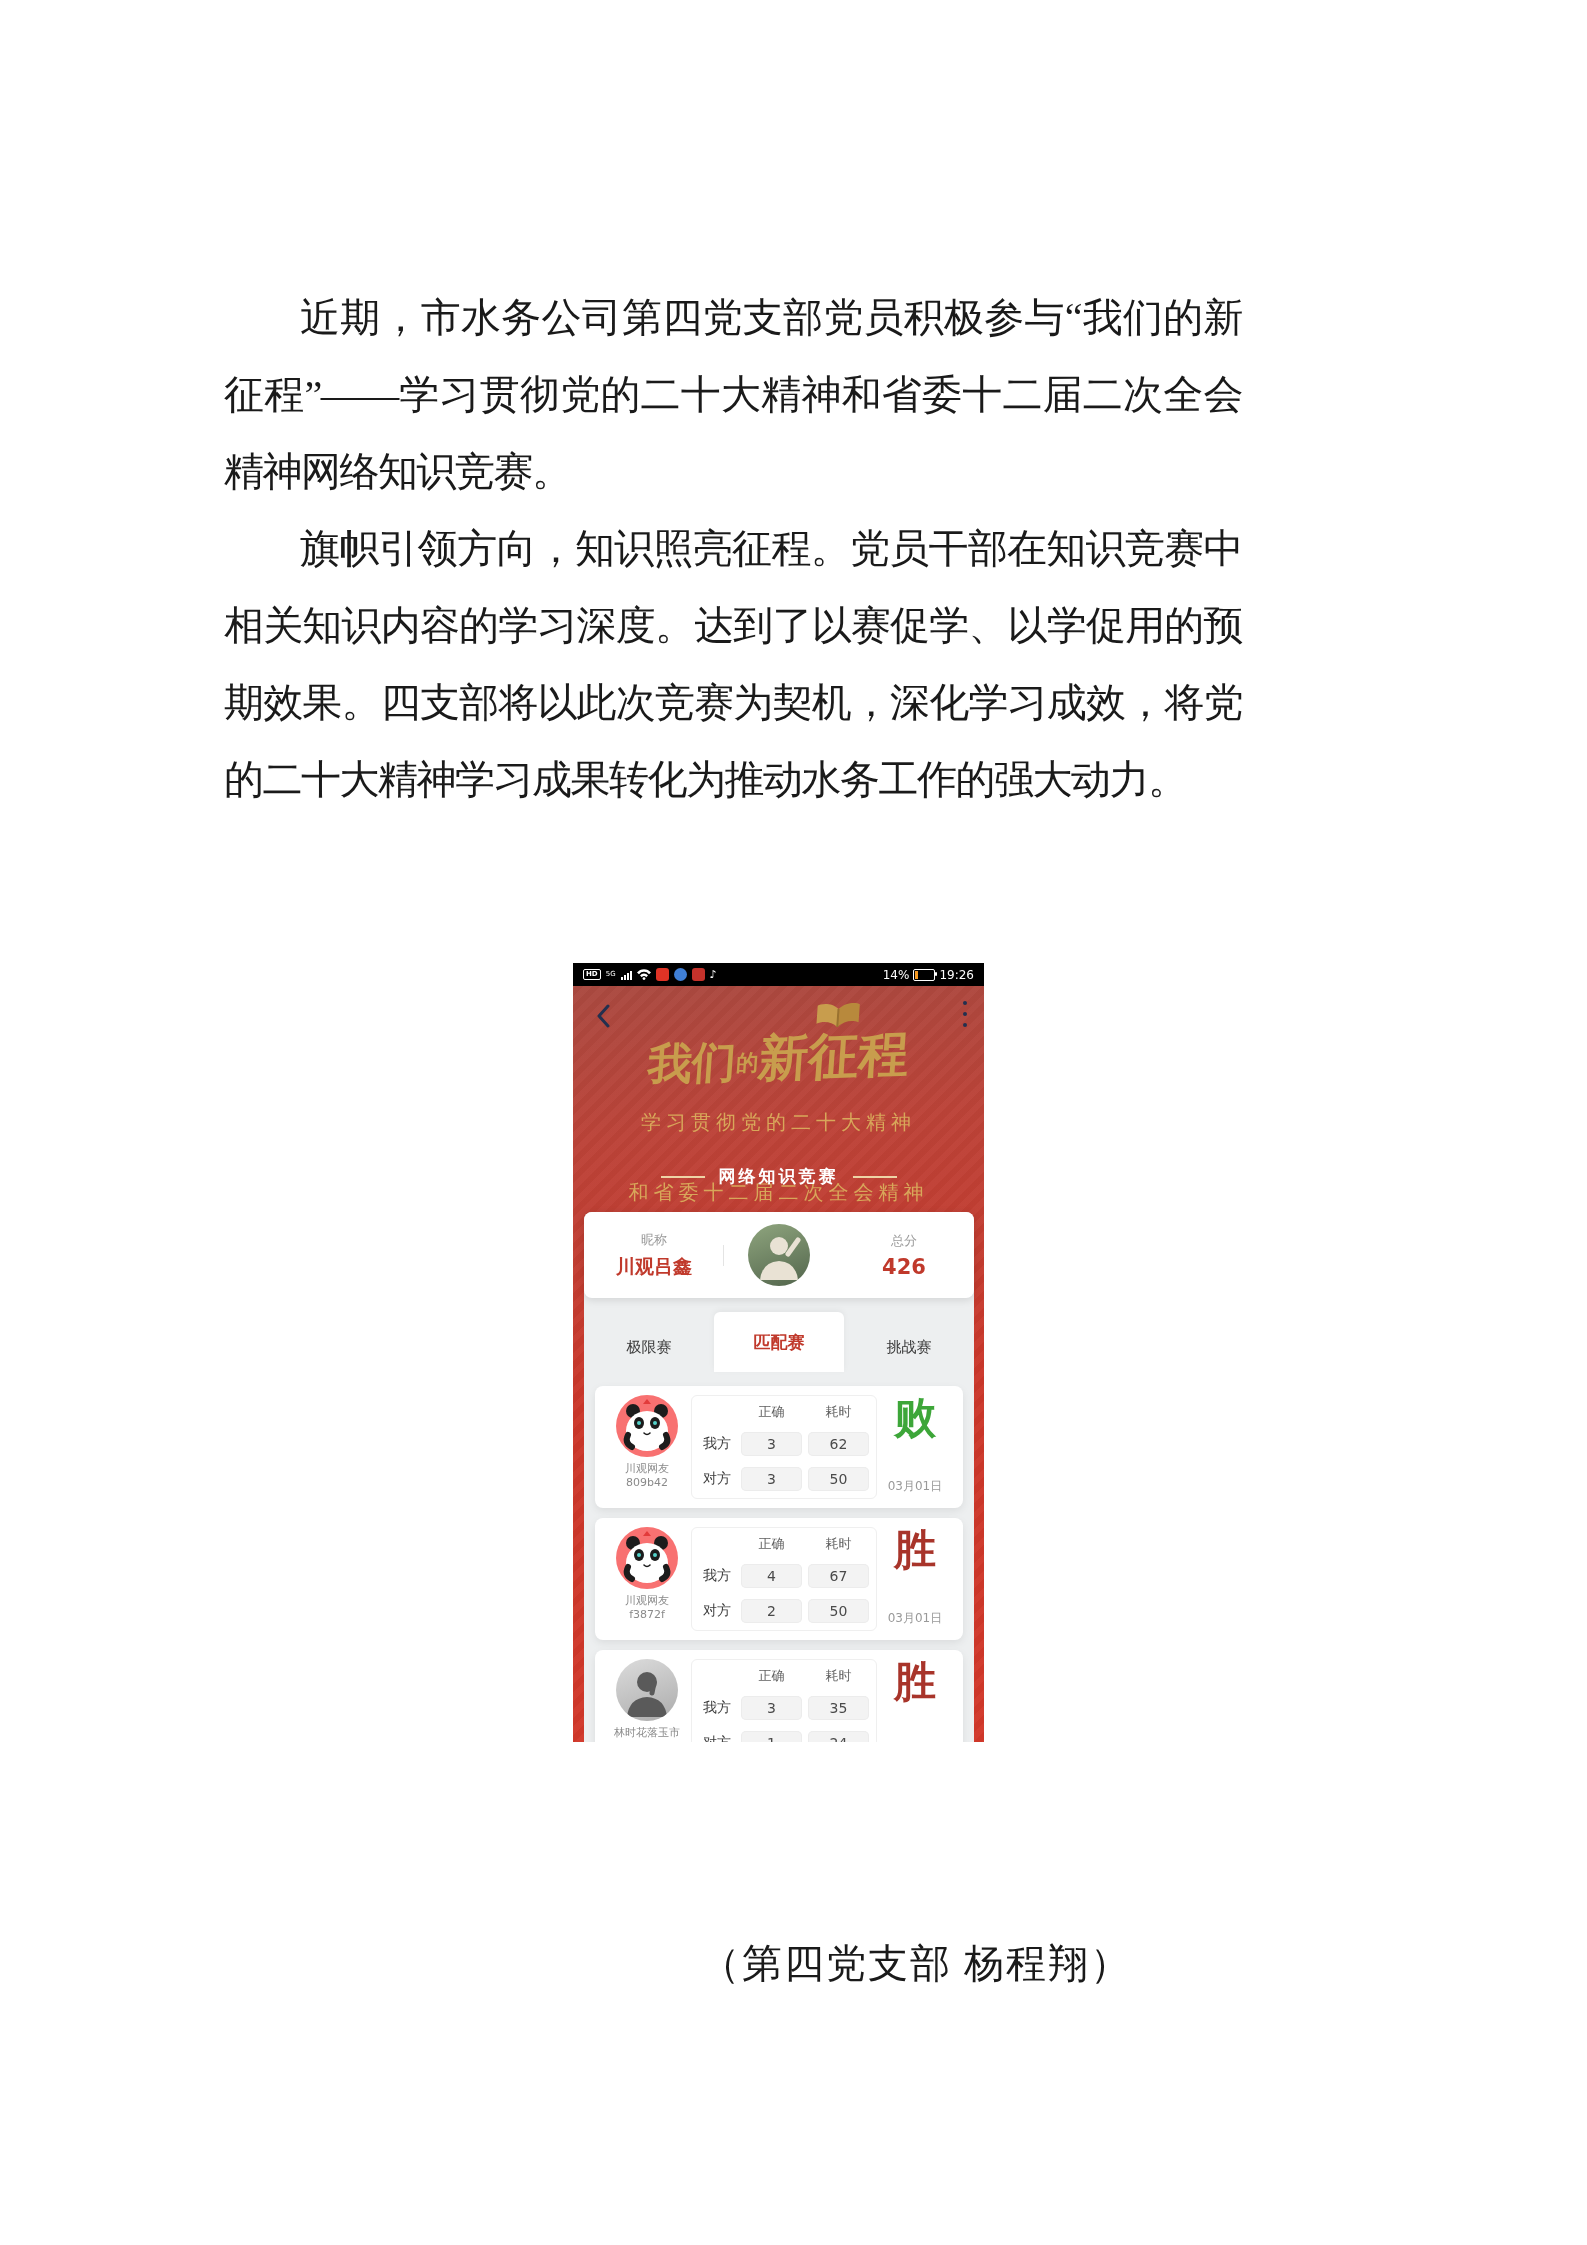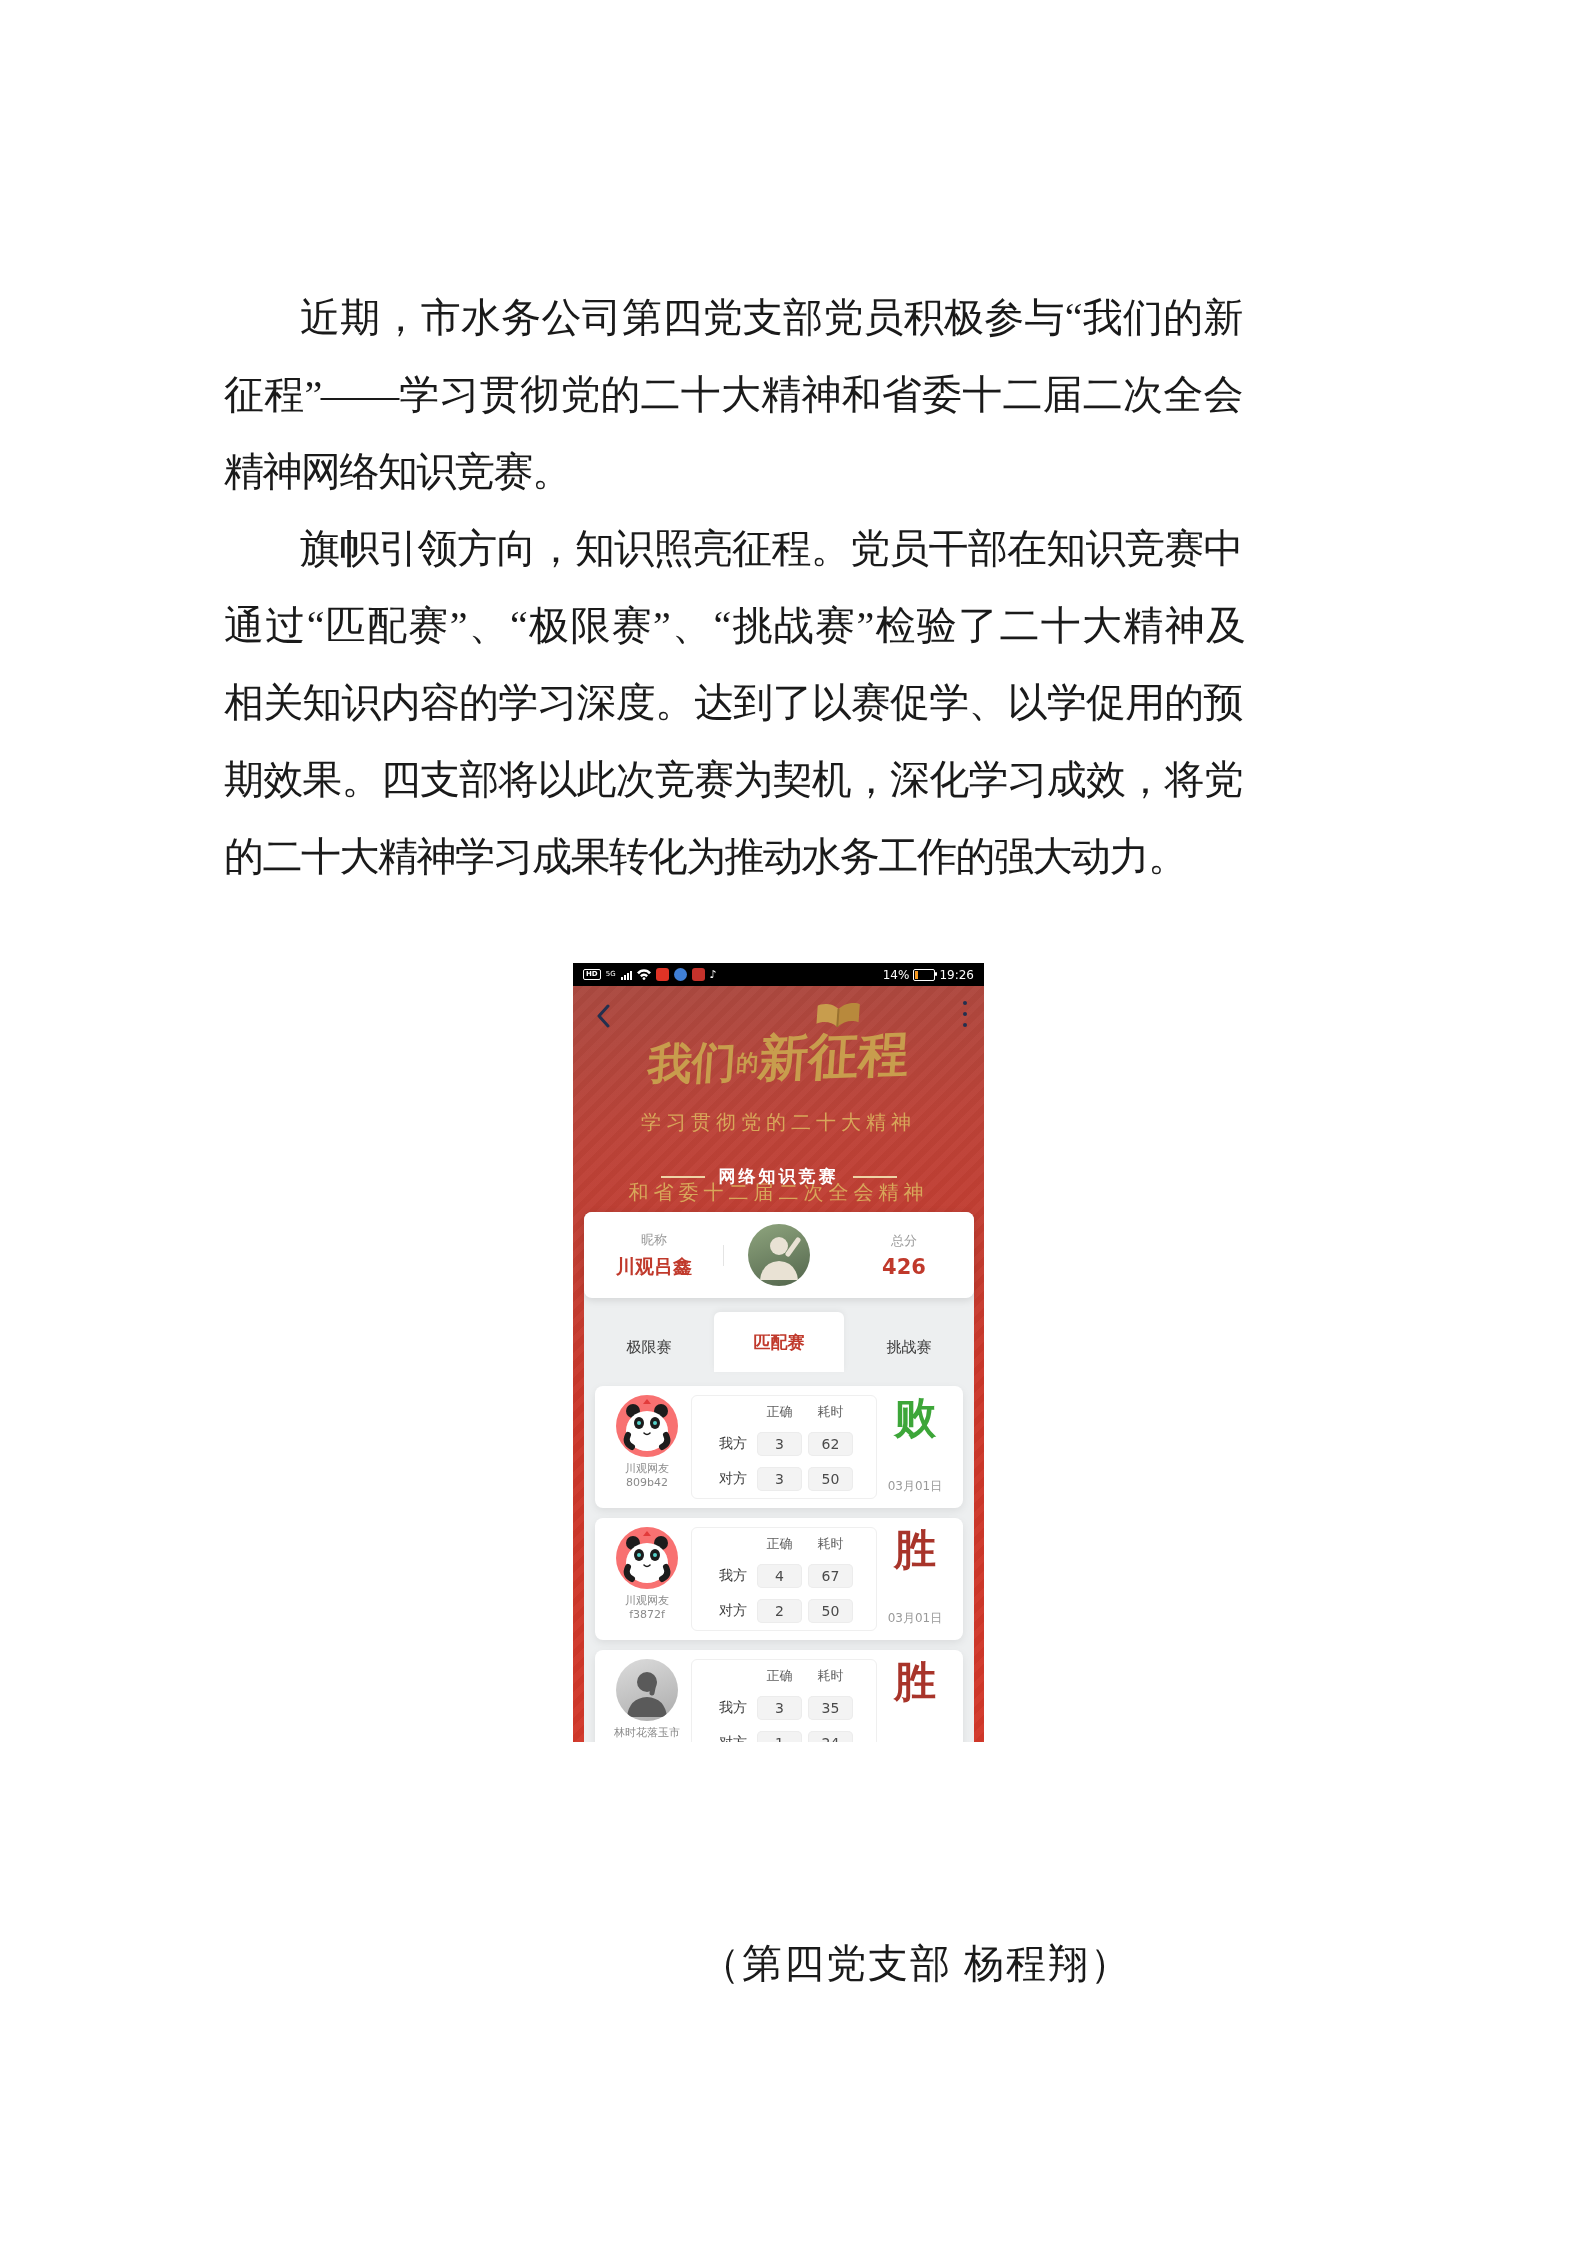--- a/index.html
+++ b/index.html
@@ -71,21 +71,21 @@
               color:#c0392b;box-shadow:0 -2px 6px rgba(0,0,0,0.05);}
   
   .match-list{padding:14px 11px 0;}
   .match-card{height:122px;background:#fff;border-radius:8px;margin-bottom:10px;display:flex;
               box-shadow:0 3px 8px rgba(0,0,0,0.08);padding:9px 10px;box-sizing:border-box;}
   .m-av-col{flex:0 0 84px;display:flex;flex-direction:column;align-items:center;}
   .m-avatar{width:62px;height:62px;border-radius:50%;overflow:hidden;flex:0 0 auto;}
   .m-avatar.panda{background:#f87171;}
   .m-avatar.photo{background:linear-gradient(160deg,#dcdcdc,#ababab);}
   .m-name{margin-top:5px;font-size:11px;line-height:14px;color:#8a8a8a;text-align:center;}
-  .m-stats{flex:1;margin-left:2px;border:1px solid #efefef;border-radius:6px;padding:5px 20px;box-sizing:border-box;
+  .m-stats{flex:1;margin-left:2px;border:1px solid #efefef;border-radius:6px;padding:5px 4px;box-sizing:border-box;
            display:flex;flex-direction:column;justify-content:space-between;}
   .s-row{display:flex;align-items:center;height:28px;}
   .s-row.head{height:22px;}
   .s-label{flex:0 0 42px;font-size:14px;color:#3c3c3c;text-align:center;}
   .s-h{flex:1;text-align:center;font-size:13px;color:#5f5f5f;}
   .s-pill{flex:1;margin:0 3px;background:#f3f3f3;border-radius:5px;height:24px;line-height:24px;
           text-align:center;font-size:14px;color:#4a4a4a;box-shadow:inset 0 0 0 1px #ececec;}
   .m-right{flex:0 0 76px;display:flex;flex-direction:column;align-items:center;justify-content:space-between;
            padding:2px 0 4px;}
   .m-result{font-size:42px;font-weight:bold;line-height:1;}
@@ -96,21 +96,20 @@
 </head>
 <body>
 
 <div class="page">
 
   <div class="doc-text">
     <div class="doc-line fill indent">近期，市水务公司第四党支部党员积极参与“我们的新</div>
     <div class="doc-line fill">征程”——学习贯彻党的二十大精神和省委十二届二次全会</div>
     <div class="doc-line">精神网络知识竞赛。</div>
     <div class="doc-line fill indent">旗帜引领方向，知识照亮征程。党员干部在知识竞赛中</div>
-    <div class="doc-line fill tighter">通过“匹配赛”、“极限赛”、“挑战赛”检验了二十大精神及</div>
     <div class="doc-line fill">相关知识内容的学习深度。达到了以赛促学、以学促用的预</div>
     <div class="doc-line fill">期效果。四支部将以此次竞赛为契机，深化学习成效，将党</div>
     <div class="doc-line">的二十大精神学习成果转化为推动水务工作的强大动力。</div>
   </div>
 
   <div class="phone">
 
     <div class="statusbar">
       <div class="sb-left">
         <span class="hd-badge">HD</span>

